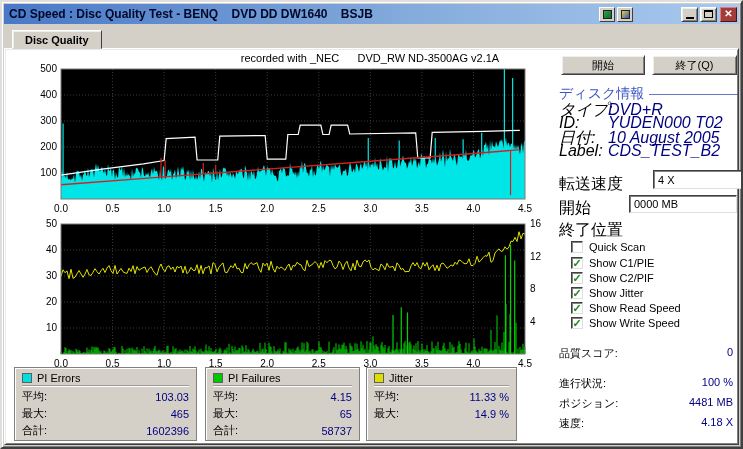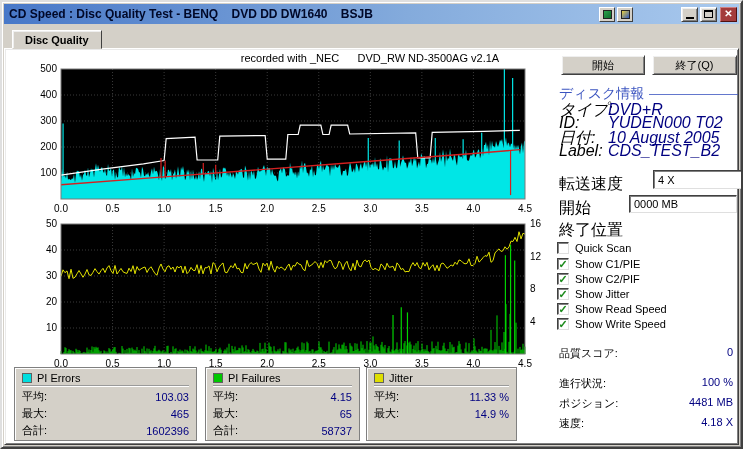--- a/index.html
+++ b/index.html
@@ -55,21 +55,21 @@
   .flabel{position:absolute;left:554px;font-size:16px;color:#000;}
   .combo{position:absolute;left:624px;width:108px;height:19px;background:#fff;
     border:1px solid;border-color:#404040 #dfdfdf #dfdfdf #404040;box-shadow:inset 1px 1px 0 #808080;
     display:flex;align-items:center;font-size:11px;margin-left:24px;}
   .combo-val{flex:1;padding-left:4px;color:#000;}
   .combo-btn{width:16px;height:15px;margin-right:1px;background:#d4d0c8;border:1px solid;border-color:#fff #404040 #404040 #fff;
     display:flex;align-items:center;justify-content:center;font-size:7px;color:#000;}
   .tinput{position:absolute;left:624px;width:108px;height:18px;background:#fff;color:#000;
     border:1px solid;border-color:#404040 #dfdfdf #dfdfdf #404040;box-shadow:inset 1px 1px 0 #808080;
     font-size:11px;font-family:"Liberation Sans",sans-serif;padding:0 0 0 4px;outline:none;}
-  .cbrow{position:absolute;left:540px;width:176px;height:13px;display:flex;align-items:center;font-size:11px;padding-left:12px;}
+  .cbrow{position:absolute;left:554px;width:176px;height:13px;display:flex;align-items:flex-start;font-size:11px;padding-left:12px;}
   .cb-box{width:12px;height:12px;background:#fff;border:1px solid;border-color:#404040 #dfdfdf #dfdfdf #404040;
     box-shadow:inset 1px 1px 0 #808080;margin-right:6px;display:flex;align-items:center;justify-content:center;flex:0 0 auto;}
   .cb-mark{font-size:11px;font-weight:bold;color:#1e8c1e;line-height:10px;}
   .qrow{position:absolute;left:554px;width:174px;display:flex;justify-content:space-between;font-size:11px;}
   .qrow .qv{color:#000080;}
 </style>
 </head>
 <body>
 
 <div class="window">

